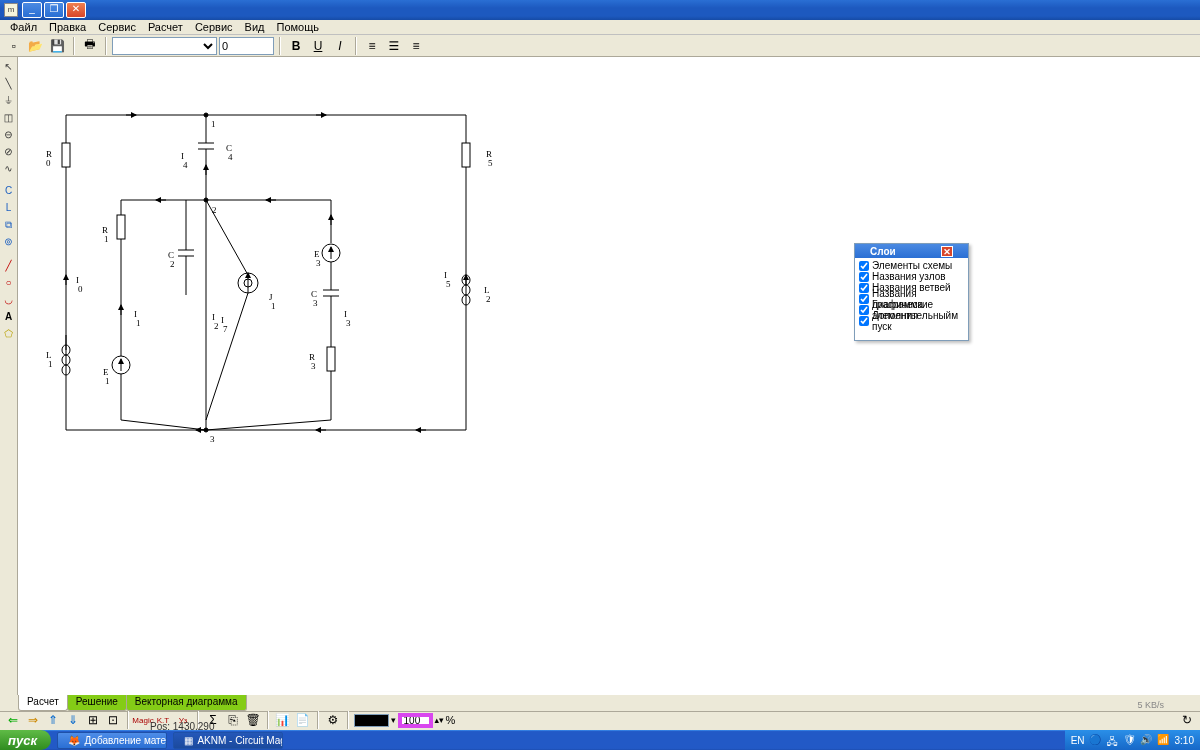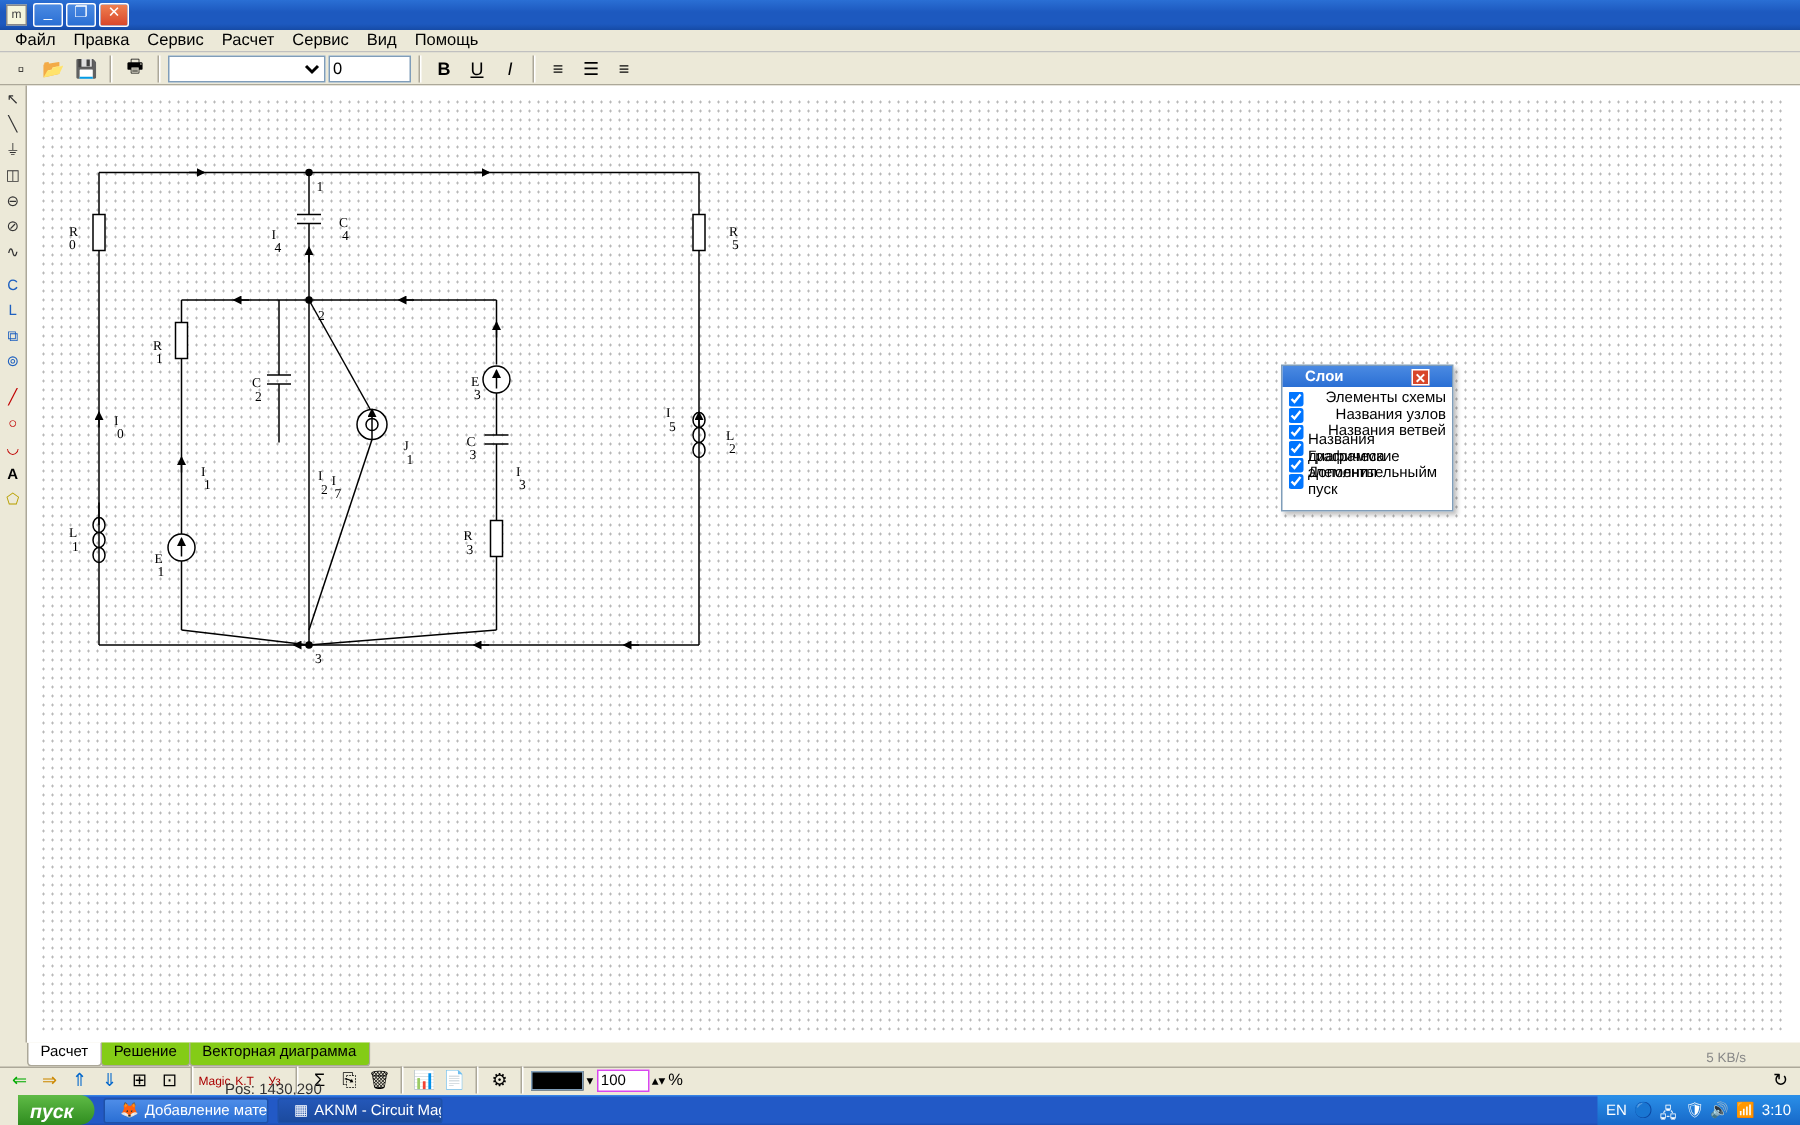--- a/index.html
+++ b/index.html
@@ -34,38 +34,38 @@
   .canvas-inner { position:absolute; left:8px; top:8px; right:10px; bottom:8px;
     background-image:radial-gradient(circle,#b8b8b8 0.7px, transparent 0.7px);
     background-size:6px 6px; }
   svg.circuit { position:absolute; left:0; top:0; }
 
   
   .layers { position:absolute; width:115px; background:#fff; border:1px solid #7f9db9; box-shadow:2px 2px 3px rgba(0,0,0,0.25); font-size:10px; }
   .layers-title { height:14px; background:linear-gradient(to bottom,#4b8ae2,#2a6fd4); color:#fff; display:flex; align-items:center; justify-content:space-between; padding:0 15px; font-weight:bold; }
   .layers-title .x { width:12px; height:11px; background:#d8462a; color:#fff; text-align:center; line-height:10px; cursor:pointer; font-size:9px; border:1px solid #fff;}
   .layers-body { padding:2px 4px 14px 4px; }
-  .layer-row { display:flex; align-items:center; gap:3px; height:11px;justify-content:space-between; }
+  .layer-row { display:flex; align-items:center; gap:3px; height:11px; }
   .layer-row input { width:10px; height:10px; }
 
   
   .bottom-tabs { position:absolute; left:18px; bottom:39px; height:16px; display:flex; font-size:10px; }
   .btab { padding:1px 8px; border:1px solid #aca899; background:#84cc16; border-top:none; cursor:pointer; border-radius:0 0 3px 3px; margin-right:-1px;}
   .btab.active { background:#fff; font-weight:normal; }
 
   
   .btoolbar { position:absolute; left:0; right:0; bottom:22px; height:17px; background:#ece9d8; border-top:1px solid #aca899; display:flex; align-items:center; padding:0 4px; gap:2px; }
   .btoolbar .tbtn { width:18px; height:15px; }
-  .zoombox { width:35px; height:15px; border:1px solid #d946ef; background:#fff; font-size:10px; padding:0 2px;}
+  .zoombox { width:35px; height:15px; border:4px solid #d946ef; background:#fff; font-size:10px; padding:0 2px;}
   .colorbox { width:35px; height:13px; background:#000; border:1px solid #7f9db9; }
   .posbar { position:absolute; left:150px; bottom:18px; font-size:10px; color:#333; }
   .kbs { position:absolute; right:36px; bottom:40px; font-size:9px; color:#888; }
 
   
-  .taskbar { position:absolute; left:12px; right:0; bottom:0; height:20px; background:linear-gradient(to bottom,#3b8eed 0%,#2259c6 8%,#2259c6 92%,#1c4db1 100%); display:flex; align-items:center; }
+  .taskbar { position:absolute; left:0; right:0; bottom:0; height:20px; background:linear-gradient(to bottom,#3b8eed 0%,#2259c6 8%,#2259c6 92%,#1c4db1 100%); display:flex; align-items:center; }
   .startbtn { height:20px; padding:0 14px 0 8px; background:linear-gradient(to bottom,#5fbb46,#2f8c1f); color:#fff; font-style:italic; font-weight:bold; font-size:13px; border-radius:0 10px 10px 0; display:flex; align-items:center; cursor:pointer;}
   .taskbtn { height:17px; margin-left:6px; padding:0 10px; background:linear-gradient(#4e8de8,#2a6fd4); color:#fff; border:1px solid #1e51a8; border-radius:2px; font-size:10px; display:flex; align-items:center; cursor:pointer; gap:4px; max-width:110px; white-space:nowrap; overflow:hidden;}
   .taskbtn.active { background:linear-gradient(#2457b8,#1b4a9e); }
   .tray { margin-left:auto; height:20px; background:linear-gradient(#2a8fe8,#1768c8); padding:0 6px; display:flex; align-items:center; gap:5px; color:#fff; font-size:10px;}
   .trayicon { width:12px; height:12px; display:inline-block; }
   
 </style>
 </head>
 <body>
 

